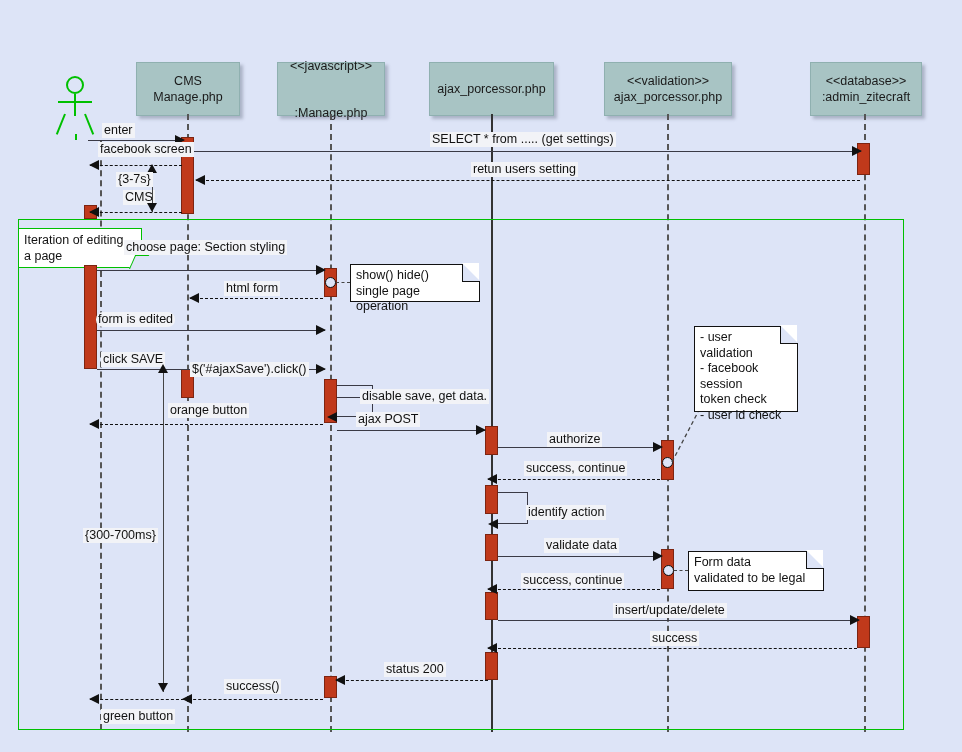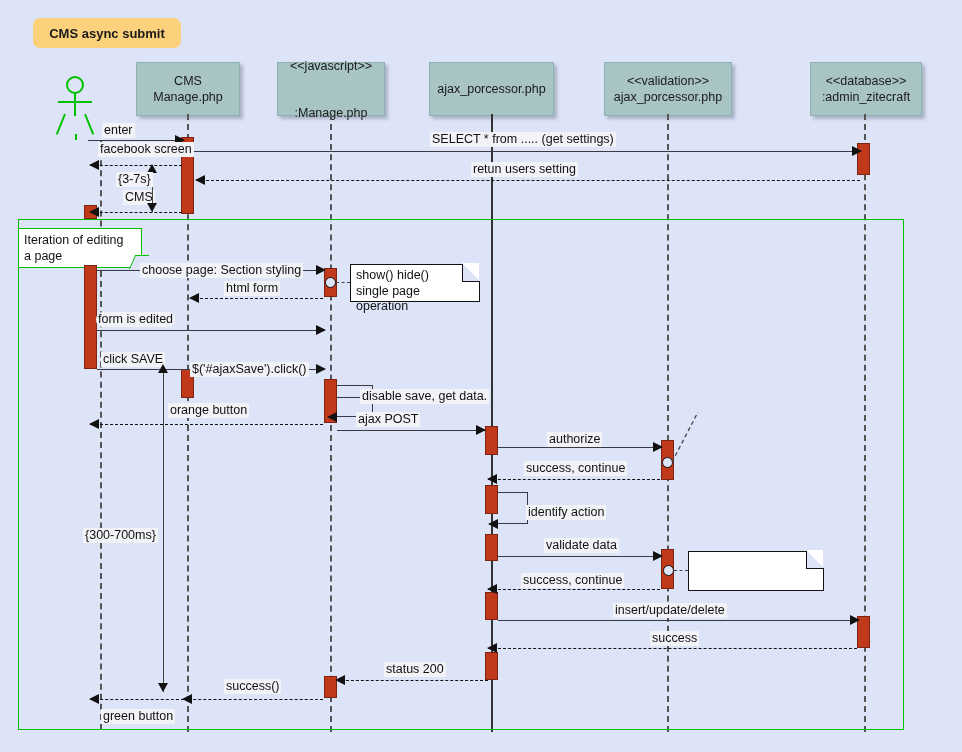--- a/index.html
+++ b/index.html
@@ -110,21 +110,20 @@
     position:absolute;right:-1.5px;bottom:-1.5px;width:13px;height:13px;
     background:#dde4f7;border-left:1.5px solid #00c000;border-top:1.5px solid #00c000;
     transform:skewX(-24deg);transform-origin:bottom right;
   }
 </style>
 </head>
 <body>
 
 <div id="stage">
 
-  <div class="title-chip">CMS async submit</div>
 
   <div class="actor">
     <div class="head"></div>
     <div class="body"></div>
     <div class="arms"></div>
     <div class="leg-l"></div>
     <div class="leg-r"></div>
   </div>
 
   <div class="participant" style="left:136px;top:62px;width:102px;height:52px;">
@@ -221,21 +220,21 @@
 
   <div class="vmsg" style="left:152px;top:166px;height:46px;border-left-color:#444;"></div>
   <div class="vhead-u" style="left:147px;top:164px;"></div>
   <div class="vhead-d" style="left:147px;top:203px;"></div>
   <div class="lbl" style="left:116px;top:172px;">{3-7s}</div>
 
   <div class="msg" style="left:97px;top:270px;width:228px;">
     <div class="line"></div>
     <div class="head-r"></div>
   </div>
-  <div class="lbl" style="left:124px;top:263px;margin-left:16px;">choose page: Section styling</div>
+  <div class="lbl" style="left:124px;top:240px;">choose page: Section styling</div>
 
   <div class="note-dot" style="left:325px;top:277px;"></div>
   <div class="note-anchor" style="left:336px;top:282px;width:14px;"></div>
   <div class="note" style="left:350px;top:264px;width:130px;height:38px;">
     <div class="fold"></div>
     <div class="txt">
       <div>show() hide()</div>
       <div>single page operation</div>
     </div>
   </div>
@@ -286,20 +285,30 @@
   </div>
   <div class="lbl" style="left:168px;top:403px;">orange button</div>
 
   <div class="msg" style="left:498px;top:447px;width:164px;">
     <div class="line"></div>
     <div class="head-r"></div>
   </div>
   <div class="lbl" style="left:547px;top:432px;">authorize</div>
 
   <div class="note-dot" style="left:662px;top:457px;"></div>
+  <div class="note" style="left:694px;top:326px;width:104px;height:86px;">
+    <div class="fold"></div>
+    <div class="txt">
+      <div>- user</div>
+      <div>validation</div>
+      <div>- facebook session</div>
+      <div>token check</div>
+      <div>- user id check</div>
+    </div>
+  </div>
   <svg style="position:absolute;left:660px;top:405px;width:60px;height:62px;overflow:visible;">
     <line x1="12" y1="57" x2="38" y2="7" stroke="#444" stroke-width="1.3" stroke-dasharray="4,3"></line>
   </svg>
 
   <div class="msg dashed" style="left:488px;top:479px;width:172px;">
     <div class="line"></div>
     <div class="head-l"></div>
   </div>
   <div class="lbl" style="left:524px;top:461px;">success, continue</div>
 
@@ -311,20 +320,24 @@
   <div class="msg" style="left:498px;top:556px;width:164px;">
     <div class="line"></div>
     <div class="head-r"></div>
   </div>
   <div class="lbl" style="left:544px;top:538px;">validate data</div>
 
   <div class="note-dot" style="left:663px;top:565px;"></div>
   <div class="note-anchor" style="left:674px;top:570px;width:14px;"></div>
   <div class="note" style="left:688px;top:551px;width:136px;height:40px;">
     <div class="fold"></div>
+    <div class="txt">
+      <div>Form data</div>
+      <div>validated to be legal</div>
+    </div>
   </div>
 
   <div class="msg dashed" style="left:488px;top:589px;width:172px;">
     <div class="line"></div>
     <div class="head-l"></div>
   </div>
   <div class="lbl" style="left:521px;top:573px;">success, continue</div>
 
   <div class="msg" style="left:498px;top:620px;width:361px;">
     <div class="line"></div>

